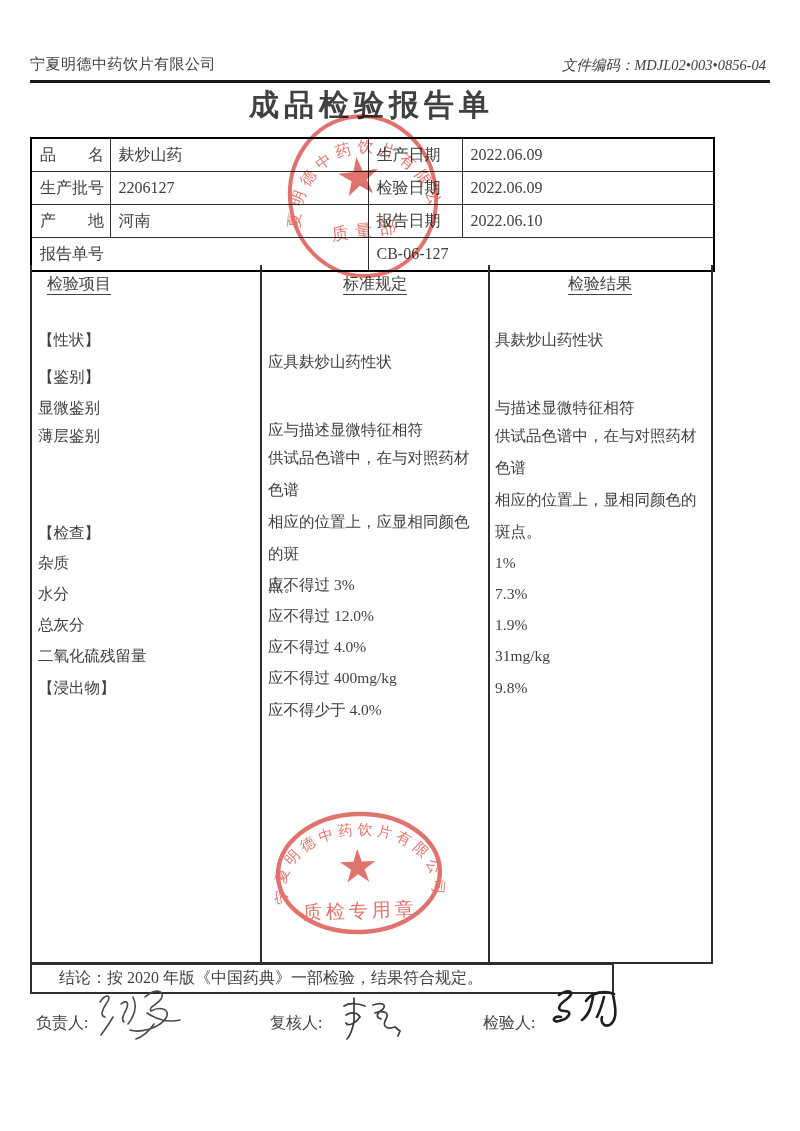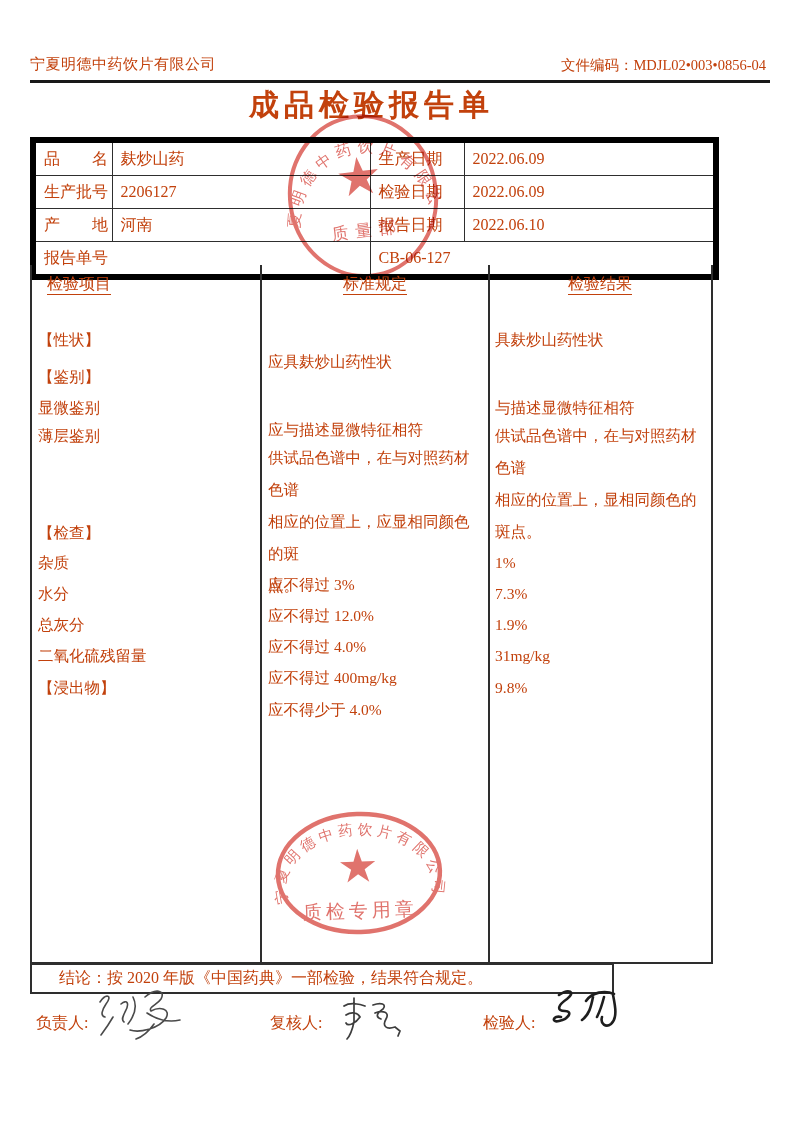--- a/index.html
+++ b/index.html
@@ -1,38 +1,38 @@
 <!DOCTYPE html>
 <html><head>
 <meta charset="utf-8">
 <style>
   html,body{margin:0;padding:0;background:#ffffff;}
   .page{
     position:relative; width:800px; height:1131px; background:#ffffff;
-    font-family:"Liberation Serif","DejaVu Serif",serif; color:#c2410c;
+    font-family:"Liberation Serif","DejaVu Serif",serif; color:#404040;
     overflow:hidden;
   }
   
   .hdr-left{position:absolute;left:30px;top:55px;font-size:15px;letter-spacing:.5px;}
-  .hdr-right{position:absolute;right:34px;top:56px;font-size:14.5px;}
+  .hdr-right{position:absolute;right:34px;top:56px;font-size:14.5px;font-style:italic;}
   .hdr-rule{position:absolute;left:30px;top:80px;width:740px;height:3px;background:#181818;}
   .doc-title{
     position:absolute;left:30px;top:85px;width:683px;text-align:center;
     font-size:30px;font-weight:bold;letter-spacing:5px;
   }
   
   table.info{
     position:absolute;left:30px;top:137px;width:683px;height:128px;
     border-collapse:collapse;table-layout:fixed;
   }
   table.info td{
     border:1.5px solid #2e2e2e;font-size:16px;padding:0 0 0 8px;
     height:32px;white-space:nowrap;overflow:hidden;
   }
-  table.info{border:6px solid #000000;}
+  table.info{border:2px solid #000000;}
   
   .inspect{
     position:absolute;left:30px;top:265px;width:683px;height:699px;
     border:2px solid #2e2e2e;border-top:none;box-sizing:border-box;
   }
   .vline{position:absolute;top:0;height:100%;width:1.5px;background:#2e2e2e;}
   .vline.v1{left:228px;} .vline.v2{left:456px;}
   .col-hdr{position:absolute;top:9px;font-size:16px;}
   .col-hdr span{text-decoration:underline;text-underline-offset:5px;}
   .col-hdr.h1{left:15px;width:210px;text-align:left;}

